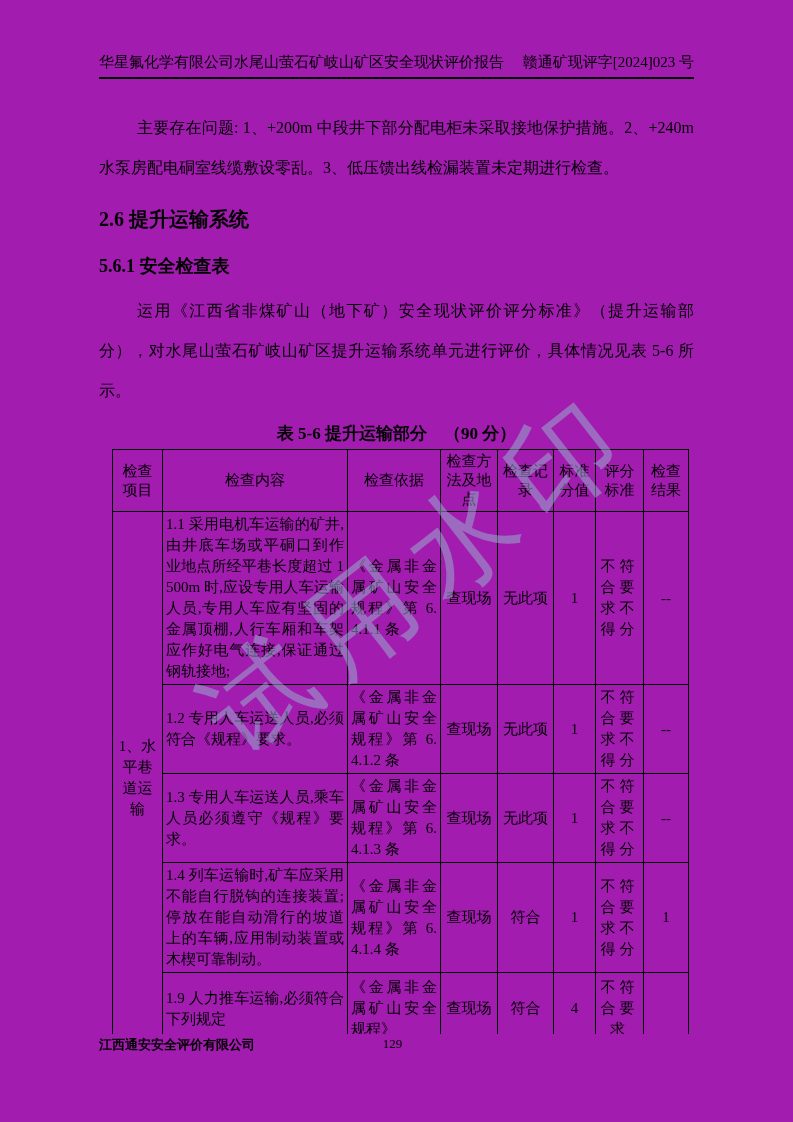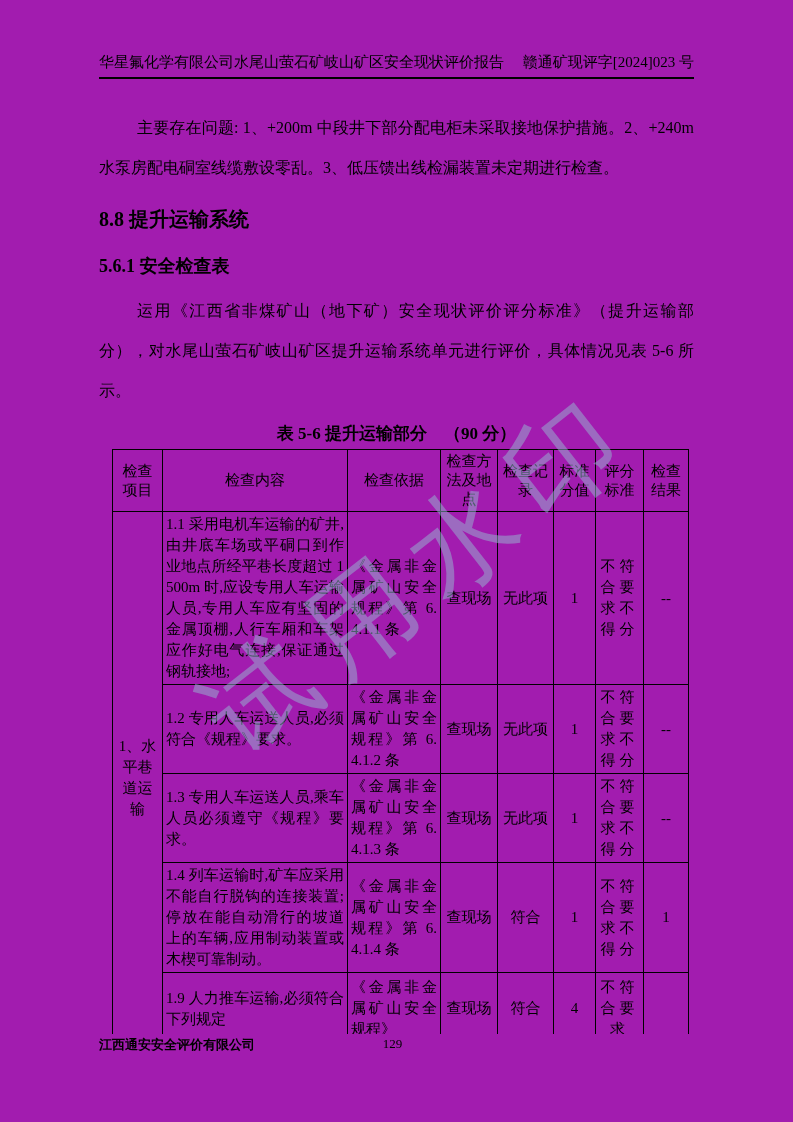--- a/index.html
+++ b/index.html
@@ -150,21 +150,21 @@
   <div class="doc-header">
     <span>华星氟化学有限公司水尾山萤石矿岐山矿区安全现状评价报告</span>
     <span>赣通矿现评字[2024]023 号</span>
   </div>
   <div class="header-rule"></div>
 
   <div class="watermark">试用水印</div>
 
   <div class="doc-main">
     <p class="body-par par-problems">主要存在问题: 1、+200m 中段井下部分配电柜未采取接地保护措施。2、+240m 水泵房配电硐室线缆敷设零乱。3、低压馈出线检漏装置未定期进行检查。</p>
-    <h2 class="h-section">8.8 提升运输系统</h2>
+    <h2 class="h-section">2.6 提升运输系统</h2>
     <h3 class="h-subsection">5.6.1 安全检查表</h3>
     <p class="body-par par-intro">运用《江西省非煤矿山（地下矿）安全现状评价评分标准》（提升运输部分），对水尾山萤石矿岐山矿区提升运输系统单元进行评价，具体情况见表 5-6 所示。</p>
 
     <div class="table-title">表 5-6 提升运输部分　（90 分）</div>
 
     <div class="table-clip">
       <table class="insp">
         <colgroup>
           <col class="w1">
             <col class="w2">

